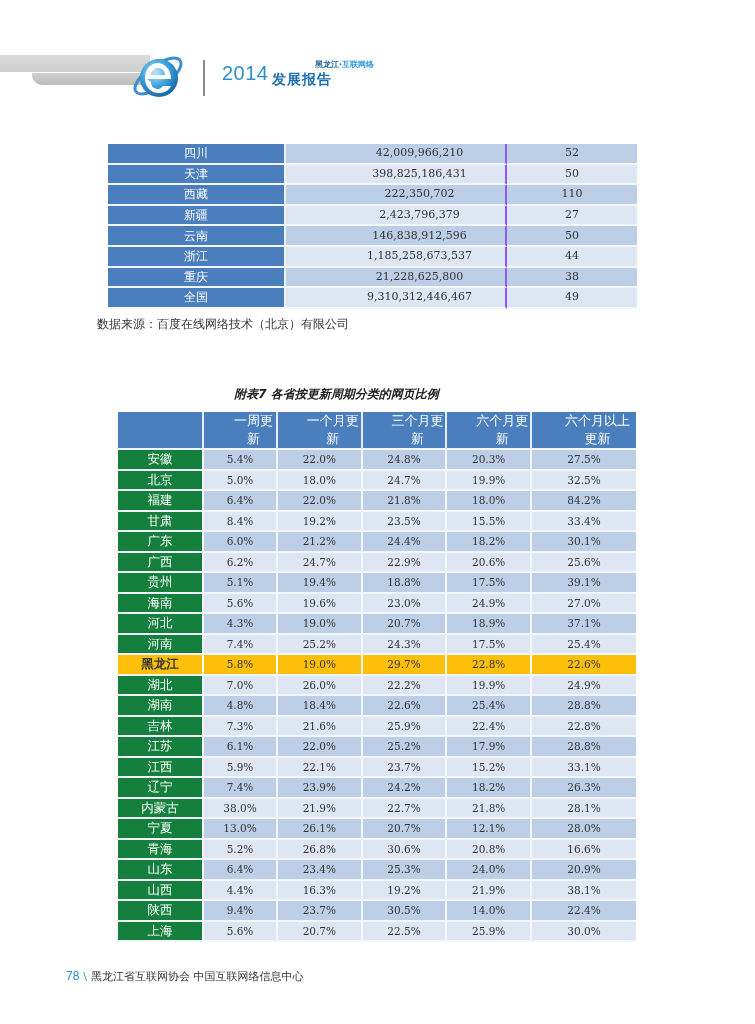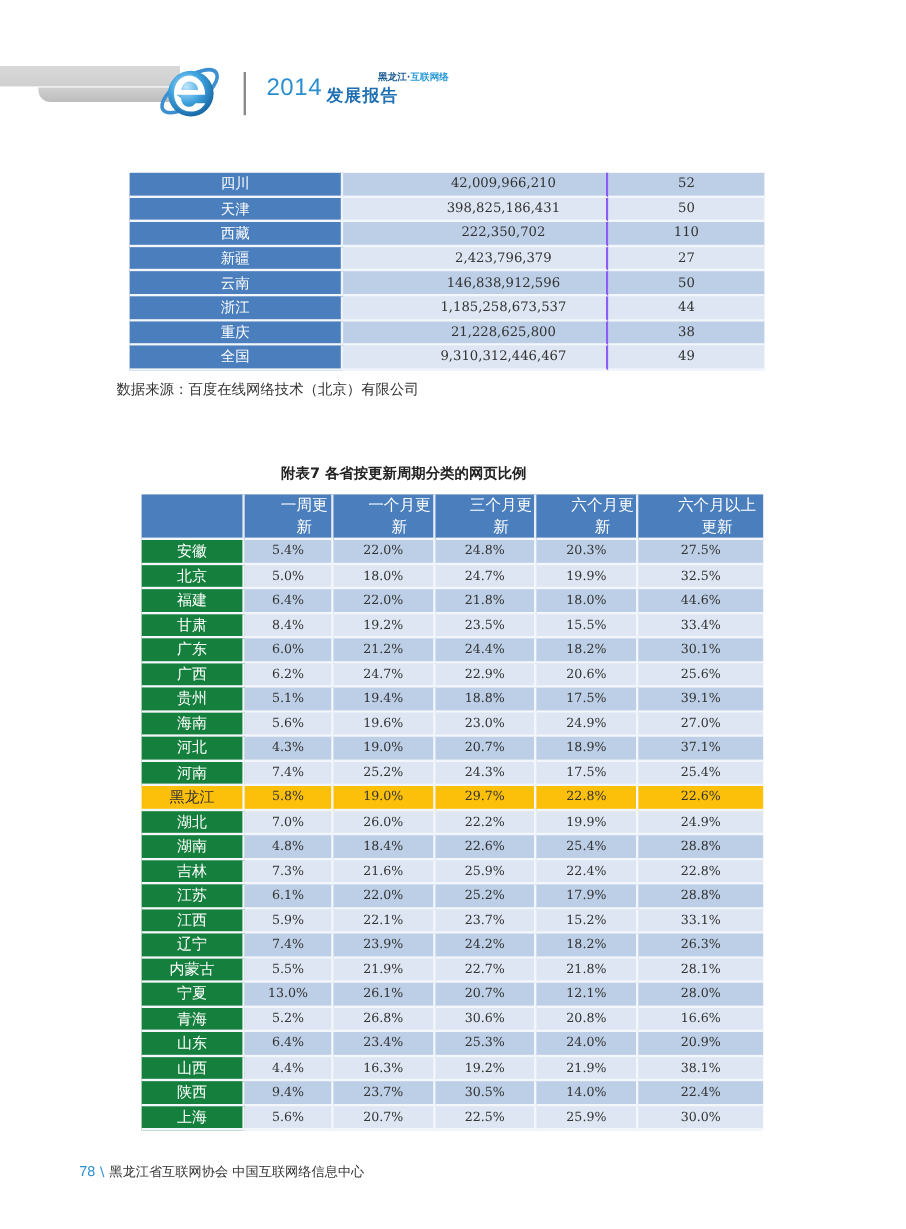--- a/index.html
+++ b/index.html
@@ -16,32 +16,32 @@
   table{border-collapse:separate;border-spacing:0;position:absolute;font-family:"DejaVu Serif","Liberation Serif",serif;}
   td,th{padding:0;text-align:center;font-weight:normal;}
   .t1{left:108px;top:144px;width:529px;}
   .t1 td{height:18.6px;border-bottom:2px solid #f3f6fb;font-size:11px;line-height:18px;}
   .t1 td.name{width:176px;background:#4a7ebd;color:#fff;font-size:12px;border-right:2px solid #eef3fa;}
   .t1 td.c2{width:171px;border-right:2px solid #8b5cf6;padding-left:48px;}
   .t1 tr:nth-child(odd) td.v{background:#bccfe6;color:#333;}
   .t1 tr:nth-child(even) td.v{background:#dde6f2;color:#333;}
 
   .source{position:absolute;left:97px;top:316px;font-size:12px;color:#333;}
-  .t2-title{position:absolute;left:0;width:673px;top:386px;text-align:center;font-size:12px;font-weight:bold;color:#222;}
+  .t2-title{position:absolute;left:0;width:673px;top:386px;text-align:center;font-size:12px;font-weight:bold;color:#222;font-style:italic;}
 
   .t2{left:118px;top:412px;width:518px;}
   .t2 th{height:21px;background:#4a7ebd;color:#fff;font-size:13px;border-right:2px solid #e6edf6;border-bottom:2px solid #f3f6fb;padding-left:27px;}
   .t2 th:last-child{border-right:none;}
   .t2 td{height:18.5px;font-size:10.5px;line-height:18px;border-right:2px solid #f3f6fb;border-bottom:2px solid #f3f6fb;color:#333;}
   .t2 td:last-child{border-right:none;}
   .t2 td.name{background:#15803d;color:#fff;font-size:12.5px;font-weight:normal;width:84px;}
   .t2 tr.odd td.v{background:#bccfe6;}
   .t2 tr.even td.v{background:#dde6f2;}
   .t2 tr.hl td{background:#fcc00a !important;color:#333 !important;}
-  .t2 tr.hl td.name{font-weight:normal;}
+  .t2 tr.hl td.name{font-weight:bold;}
 
   .footer{position:absolute;left:66px;top:969px;font-size:11px;color:#333;white-space:nowrap;}
   .footer .pg{color:#2b8fcf;font-family:"Liberation Sans",sans-serif;font-size:12px;}
   .footer .sep{color:#2b8fcf;margin:0 4px;}
 </style>
 </head>
 <body>
 
 <div class="hdr-bar1"></div>
 <div class="hdr-bar2"></div>
@@ -140,21 +140,21 @@
         <td class="v">24.7%</td>
         <td class="v">19.9%</td>
         <td class="v">32.5%</td>
       </tr>
       <tr class="odd">
         <td class="name">福建</td>
         <td class="v">6.4%</td>
         <td class="v">22.0%</td>
         <td class="v">21.8%</td>
         <td class="v">18.0%</td>
-        <td class="v">44.6%</td>
+        <td class="v">84.2%</td>
       </tr>
       <tr class="even">
         <td class="name">甘肃</td>
         <td class="v">8.4%</td>
         <td class="v">19.2%</td>
         <td class="v">23.5%</td>
         <td class="v">15.5%</td>
         <td class="v">33.4%</td>
       </tr>
       <tr class="odd">
@@ -256,21 +256,21 @@
       <tr class="odd">
         <td class="name">辽宁</td>
         <td class="v">7.4%</td>
         <td class="v">23.9%</td>
         <td class="v">24.2%</td>
         <td class="v">18.2%</td>
         <td class="v">26.3%</td>
       </tr>
       <tr class="even">
         <td class="name">内蒙古</td>
-        <td class="v">5.5%</td>
+        <td class="v">38.0%</td>
         <td class="v">21.9%</td>
         <td class="v">22.7%</td>
         <td class="v">21.8%</td>
         <td class="v">28.1%</td>
       </tr>
       <tr class="odd">
         <td class="name">宁夏</td>
         <td class="v">13.0%</td>
         <td class="v">26.1%</td>
         <td class="v">20.7%</td>

